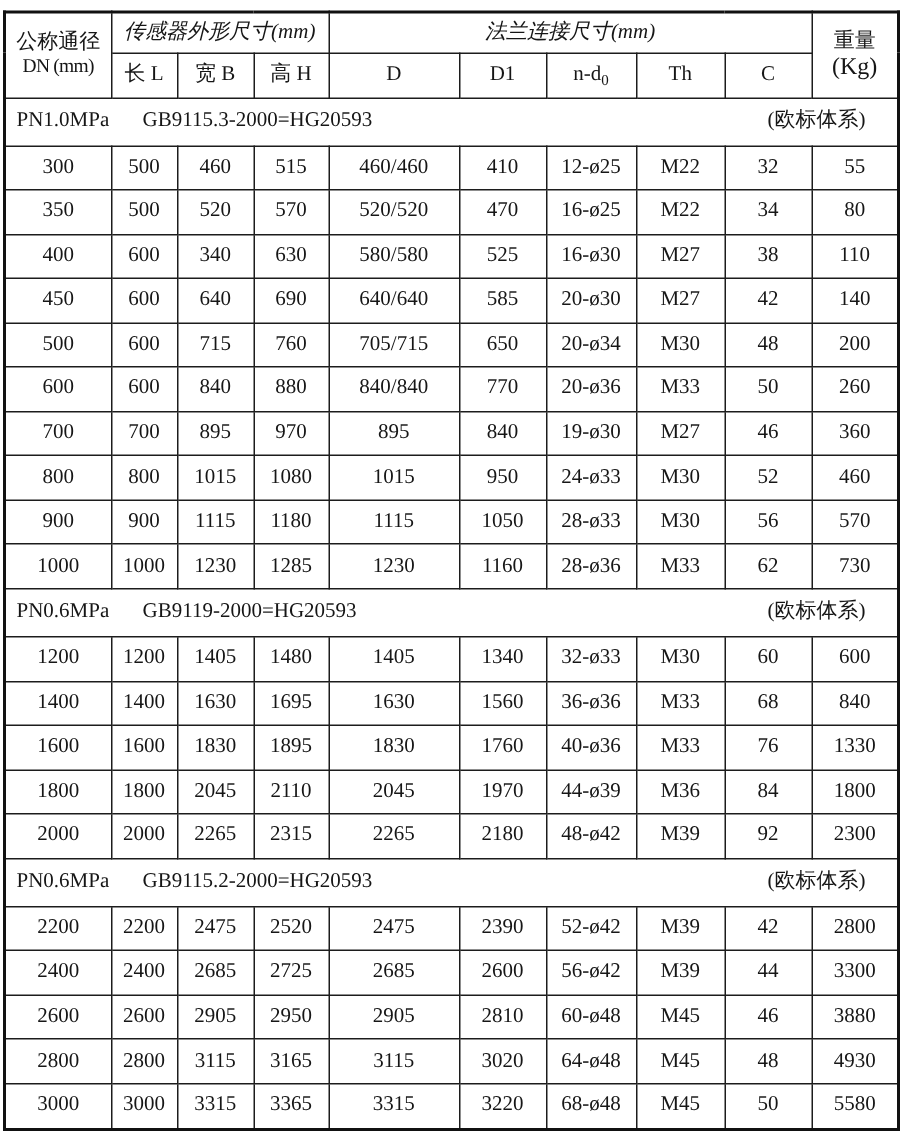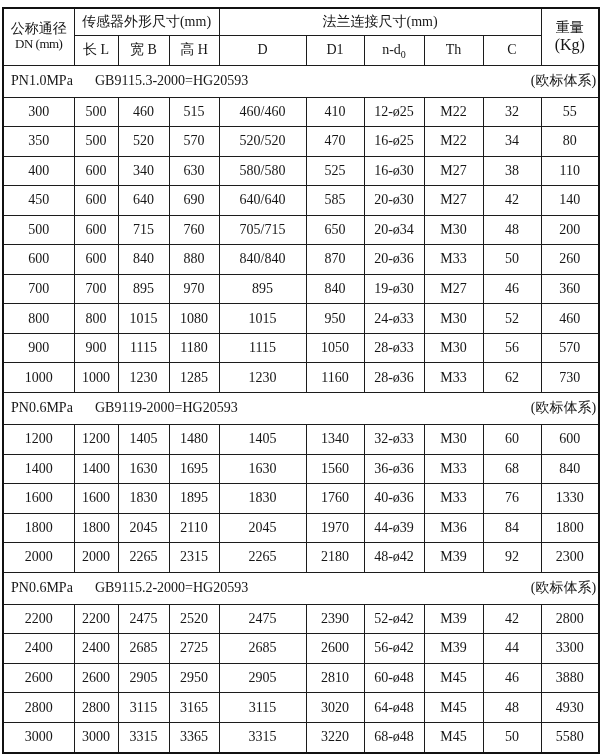--- a/index.html
+++ b/index.html
@@ -37,21 +37,21 @@
     line-height: 1.15;
     overflow: hidden;
     white-space: nowrap;
   }
   table.spec {
     border: 2px solid #111111;
   }
   thead th { font-size: 15px; }
   .dn-unit { font-size: 13px; letter-spacing: -0.5px; }
   .weight-unit { font-size: 16px; }
-  .grp { font-size: 15px; }
+  .grp { font-size: 15px; font-style: italic; }
   sub.nd-sub { font-size: 10px; line-height: 0; }
   tr.head-1 { height: 27px; }
   tr.head-2 { height: 30px; }
   tr.section-row { height: 32px; }
   tr.section-row td { text-align: left; }
   .sec-flex {
     display: flex;
     align-items: center;
     width: 100%;
   }
@@ -61,21 +61,21 @@
     text-align: left;
     flex: 0 0 auto;
   }
   .sec-standard {
     flex: 1 1 auto;
     text-align: left;
   }
   .sec-note {
     flex: 0 0 auto;
     text-align: right;
-    padding-right: 2px;
+    padding-right: 21px;
   }
   td.num { font-size: 14px; }
 </style>
 </head>
 <body>
 
 <div class="sheet">
   <table class="spec">
     <colgroup>
       <col style="width:71px">
@@ -182,21 +182,21 @@
           <td class="num">M30</td>
           <td class="num">48</td>
           <td class="num">200</td>
         </tr>
         <tr>
           <td class="num">600</td>
           <td class="num">600</td>
           <td class="num">840</td>
           <td class="num">880</td>
           <td class="num">840/840</td>
-          <td class="num">870</td>
+          <td class="num">770</td>
           <td class="num">20-ø36</td>
           <td class="num">M33</td>
           <td class="num">50</td>
           <td class="num">260</td>
         </tr>
         <tr>
           <td class="num">700</td>
           <td class="num">700</td>
           <td class="num">895</td>
           <td class="num">970</td>

